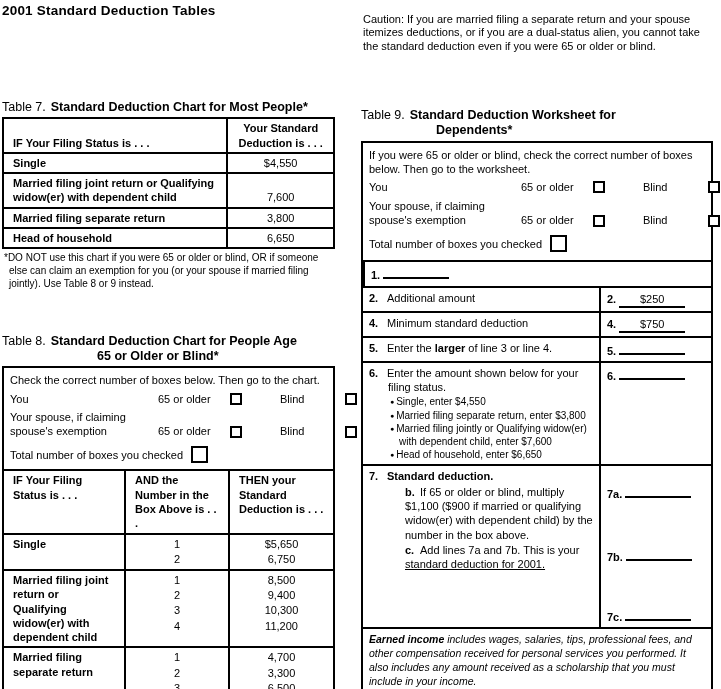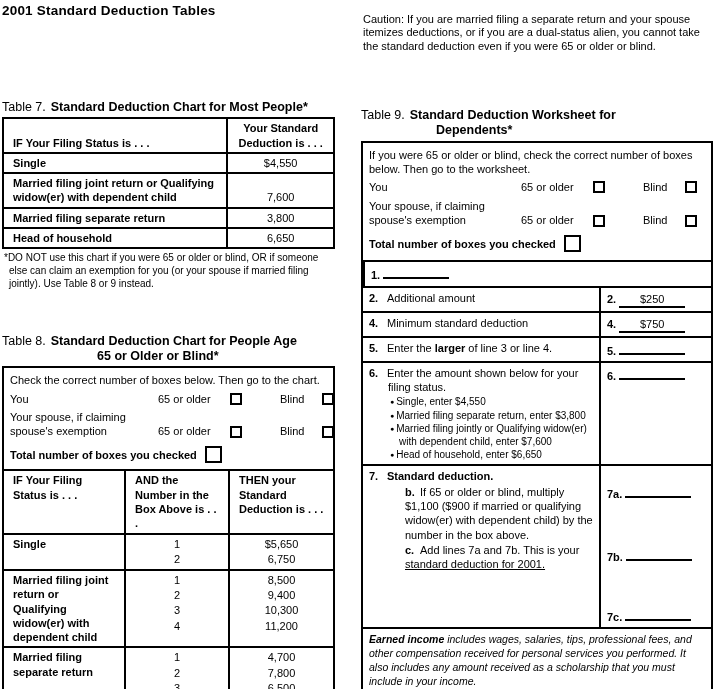--- a/index.html
+++ b/index.html
@@ -40,23 +40,23 @@
 
   
   .check-box { border: 2px solid #000; padding: 5px 6px 6px 6px; }
   .cb-intro { margin-bottom: 4px; }
   .cb-row { display: flex; align-items: center; margin-top: 3px; }
   .cb-row.spouse { align-items: flex-end; margin-top: 4px; }
   .cb-label { width: 148px; flex: none; }
   .cb-older { width: 72px; flex: none; }
   .cb { display: inline-block; width: 12px; height: 12px; border: 2px solid #000; background: #fff; flex: none; }
   .cb-gap { width: 38px; flex: none; }
-  .cb-blind { width: 42px; flex: none; }
+  .cb-blind { width: 65px; flex: none; }
   .cb-total-row { display: flex; align-items: center; margin-top: 8px; }
-  .cb-total-label { font-weight: bold; margin-right: 8px; }
+  .cb-total-label { font-weight: normal; margin-right: 8px; }
   .cb-total { width: 17px; height: 17px; }
 
   
   .t8-chart { margin-top: -2px; }
   .t8-chart th { vertical-align: top; font-weight: bold; }
   .t8-chart .c1 { width: 122px; font-weight: bold; vertical-align: top; }
   .t8-chart .c2 { width: 104px; text-align: center; vertical-align: top; }
   .t8-chart .c3 { text-align: center; vertical-align: top; }
   .t8-chart td div { line-height: 1.38; }
 
@@ -187,21 +187,21 @@
         <tr>
           <td class="c1">Married filing separate return</td>
           <td class="c2">
             <div>1</div>
             <div>2</div>
             <div>3</div>
             <div>4</div>
           </td>
           <td class="c3">
             <div>4,700</div>
-            <div>7,800</div>
+            <div>3,300</div>
             <div>6,500</div>
             <div>7,400</div>
           </td>
         </tr>
 
       </tbody>
         </table>
 
     </div>
   </div>

